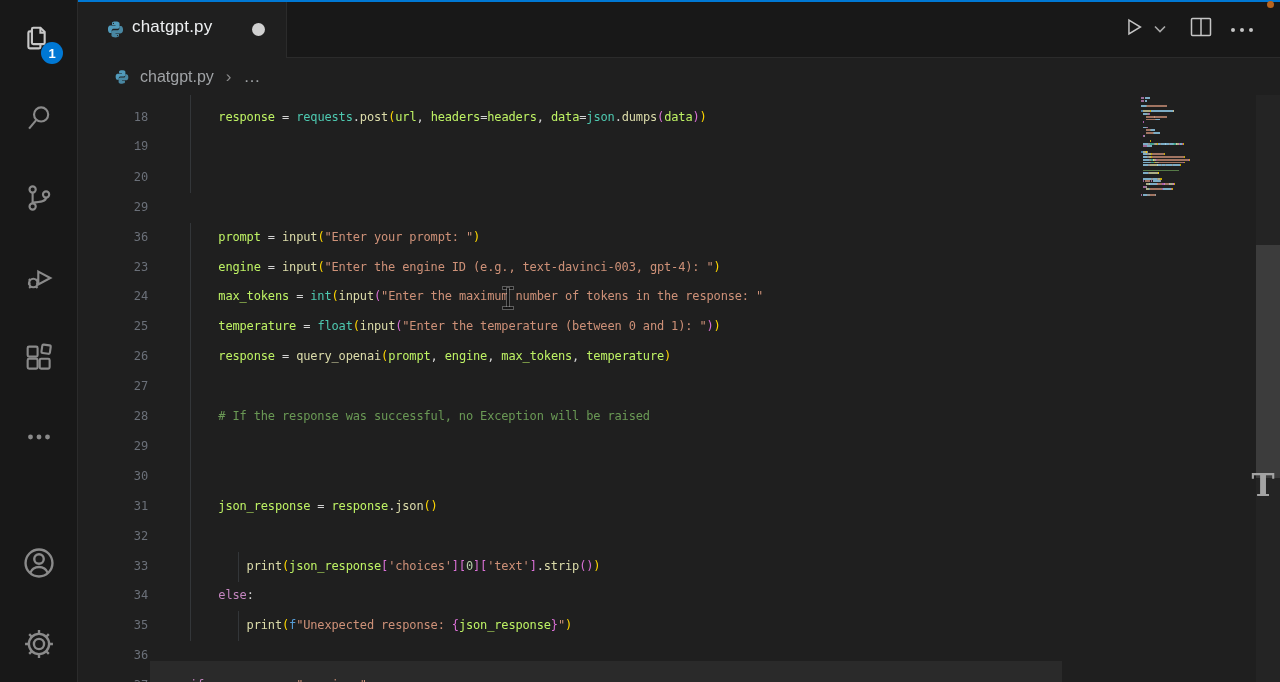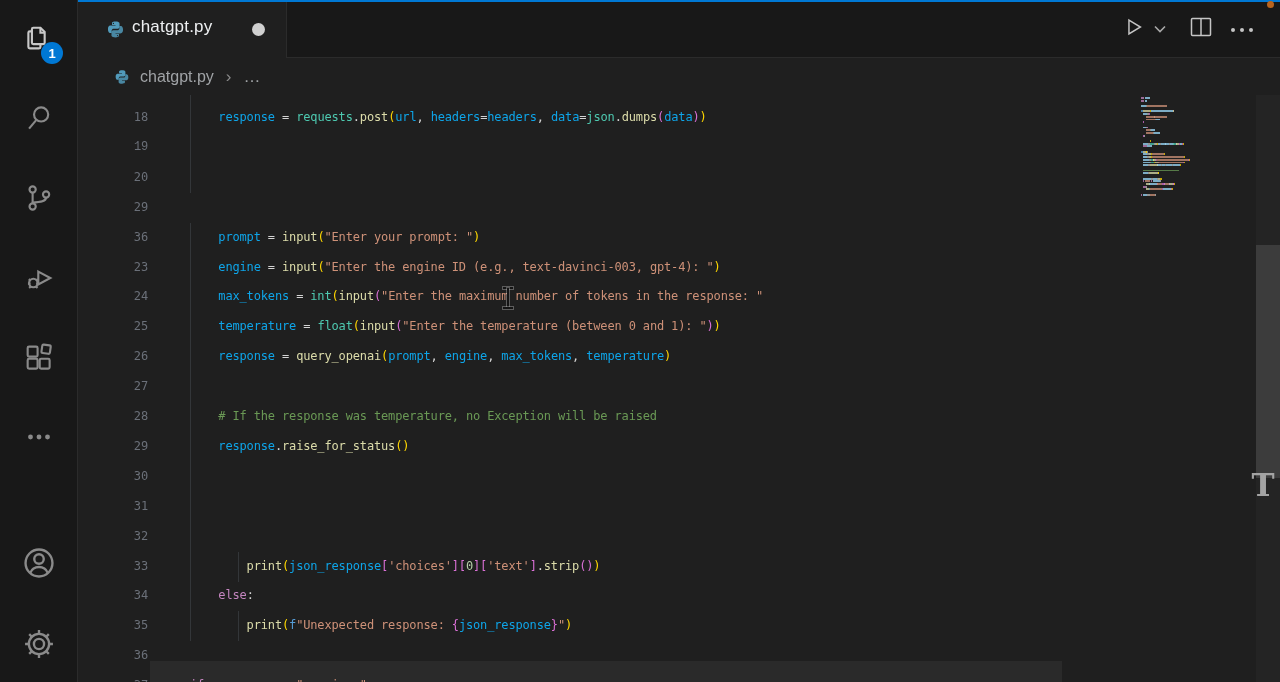--- a/index.html
+++ b/index.html
@@ -35,21 +35,21 @@
 
   
   #editor{left:78px;top:95px;width:1058px;height:587px;overflow:hidden;background:#1f1f1f;
           font-family:"DejaVu Sans Mono",monospace;font-size:12px;letter-spacing:-0.15px;}
   .crow{position:absolute;left:0;right:0;height:30px;line-height:29.9px;white-space:nowrap;}
   .lnum{position:absolute;left:0;width:70px;text-align:right;color:#6b7079;}
   .lcode{position:absolute;left:112px;white-space:pre;}
   .iguide{position:absolute;width:1px;background:#333639;}
   #line-highlight{position:absolute;left:72px;top:566px;width:912px;height:21px;background:#2a2a2a;}
 
-  .t-var{color:#0ea5e9}.t-op{color:#D4D4D4}.t-cls{color:#4EC9B0}.t-fn{color:#DCDCAA}
+  .t-var{color:#bef264}.t-op{color:#D4D4D4}.t-cls{color:#4EC9B0}.t-fn{color:#DCDCAA}
   .t-kw{color:#569CD6}.t-ctrl{color:#C586C0}.t-str{color:#CE9178}.t-com{color:#6A9955}
   .t-num{color:#B5CEA8}.t-b1{color:#FFD700}.t-b2{color:#DA70D6}
 
   
   #ibeam{left:501px;top:287px;width:14px;height:22px;}
   #ibeam div{position:absolute;background:#141414;box-shadow:0 0 0 1px rgba(210,210,210,.35);}
   #ibeam .stem{left:6px;top:1px;width:2px;height:20px;}
   #ibeam .cap-t{left:2px;top:0;width:10px;height:2px;}
   #ibeam .cap-b{left:2px;top:20px;width:10px;height:2px;}
 
@@ -261,32 +261,32 @@
       <div class="crow" style="top: 247.2px;">
         <span class="lnum">26</span>
         <span class="lcode"><span class="t-op">    </span><span class="t-var">response</span><span class="t-op"> = </span><span class="t-fn">query_openai</span><span class="t-b1">(</span><span class="t-var">prompt</span><span class="t-op">, </span><span class="t-var">engine</span><span class="t-op">, </span><span class="t-var">max_tokens</span><span class="t-op">, </span><span class="t-var">temperature</span><span class="t-b1">)</span></span>
       </div>
       <div class="crow" style="top: 277.1px;">
         <span class="lnum">27</span>
         <span class="lcode"></span>
       </div>
       <div class="crow" style="top: 307px;">
         <span class="lnum">28</span>
-        <span class="lcode"><span class="t-op">    </span><span class="t-com"># If the response was temperature, no Exception will be raised</span></span>
+        <span class="lcode"><span class="t-op">    </span><span class="t-com"># If the response was successful, no Exception will be raised</span></span>
       </div>
       <div class="crow" style="top: 336.9px;">
         <span class="lnum">29</span>
-        <span class="lcode"><span class="t-op">    </span><span class="t-var">response</span><span class="t-op">.</span><span class="t-fn">raise_for_status</span><span class="t-b1">(</span><span class="t-b1">)</span></span>
       </div>
       <div class="crow" style="top: 366.8px;">
         <span class="lnum">30</span>
         <span class="lcode"></span>
       </div>
       <div class="crow" style="top: 396.7px;">
         <span class="lnum">31</span>
+        <span class="lcode"><span class="t-op">    </span><span class="t-var">json_response</span><span class="t-op"> = </span><span class="t-var">response</span><span class="t-op">.</span><span class="t-fn">json</span><span class="t-b1">(</span><span class="t-b1">)</span></span>
       </div>
       <div class="crow" style="top: 426.6px;">
         <span class="lnum">32</span>
       </div>
       <div class="crow" style="top: 456.5px;">
         <span class="lnum">33</span>
         <span class="lcode"><span class="t-op">        </span><span class="t-fn">print</span><span class="t-b1">(</span><span class="t-var">json_response</span><span class="t-b2">[</span><span class="t-str">'choices'</span><span class="t-b2">][</span><span class="t-num">0</span><span class="t-b2">][</span><span class="t-str">'text'</span><span class="t-b2">]</span><span class="t-op">.</span><span class="t-fn">strip</span><span class="t-b2">(</span><span class="t-b2">)</span><span class="t-b1">)</span></span>
       </div>
       <div class="crow" style="top: 486.4px;">
         <span class="lnum">34</span>

